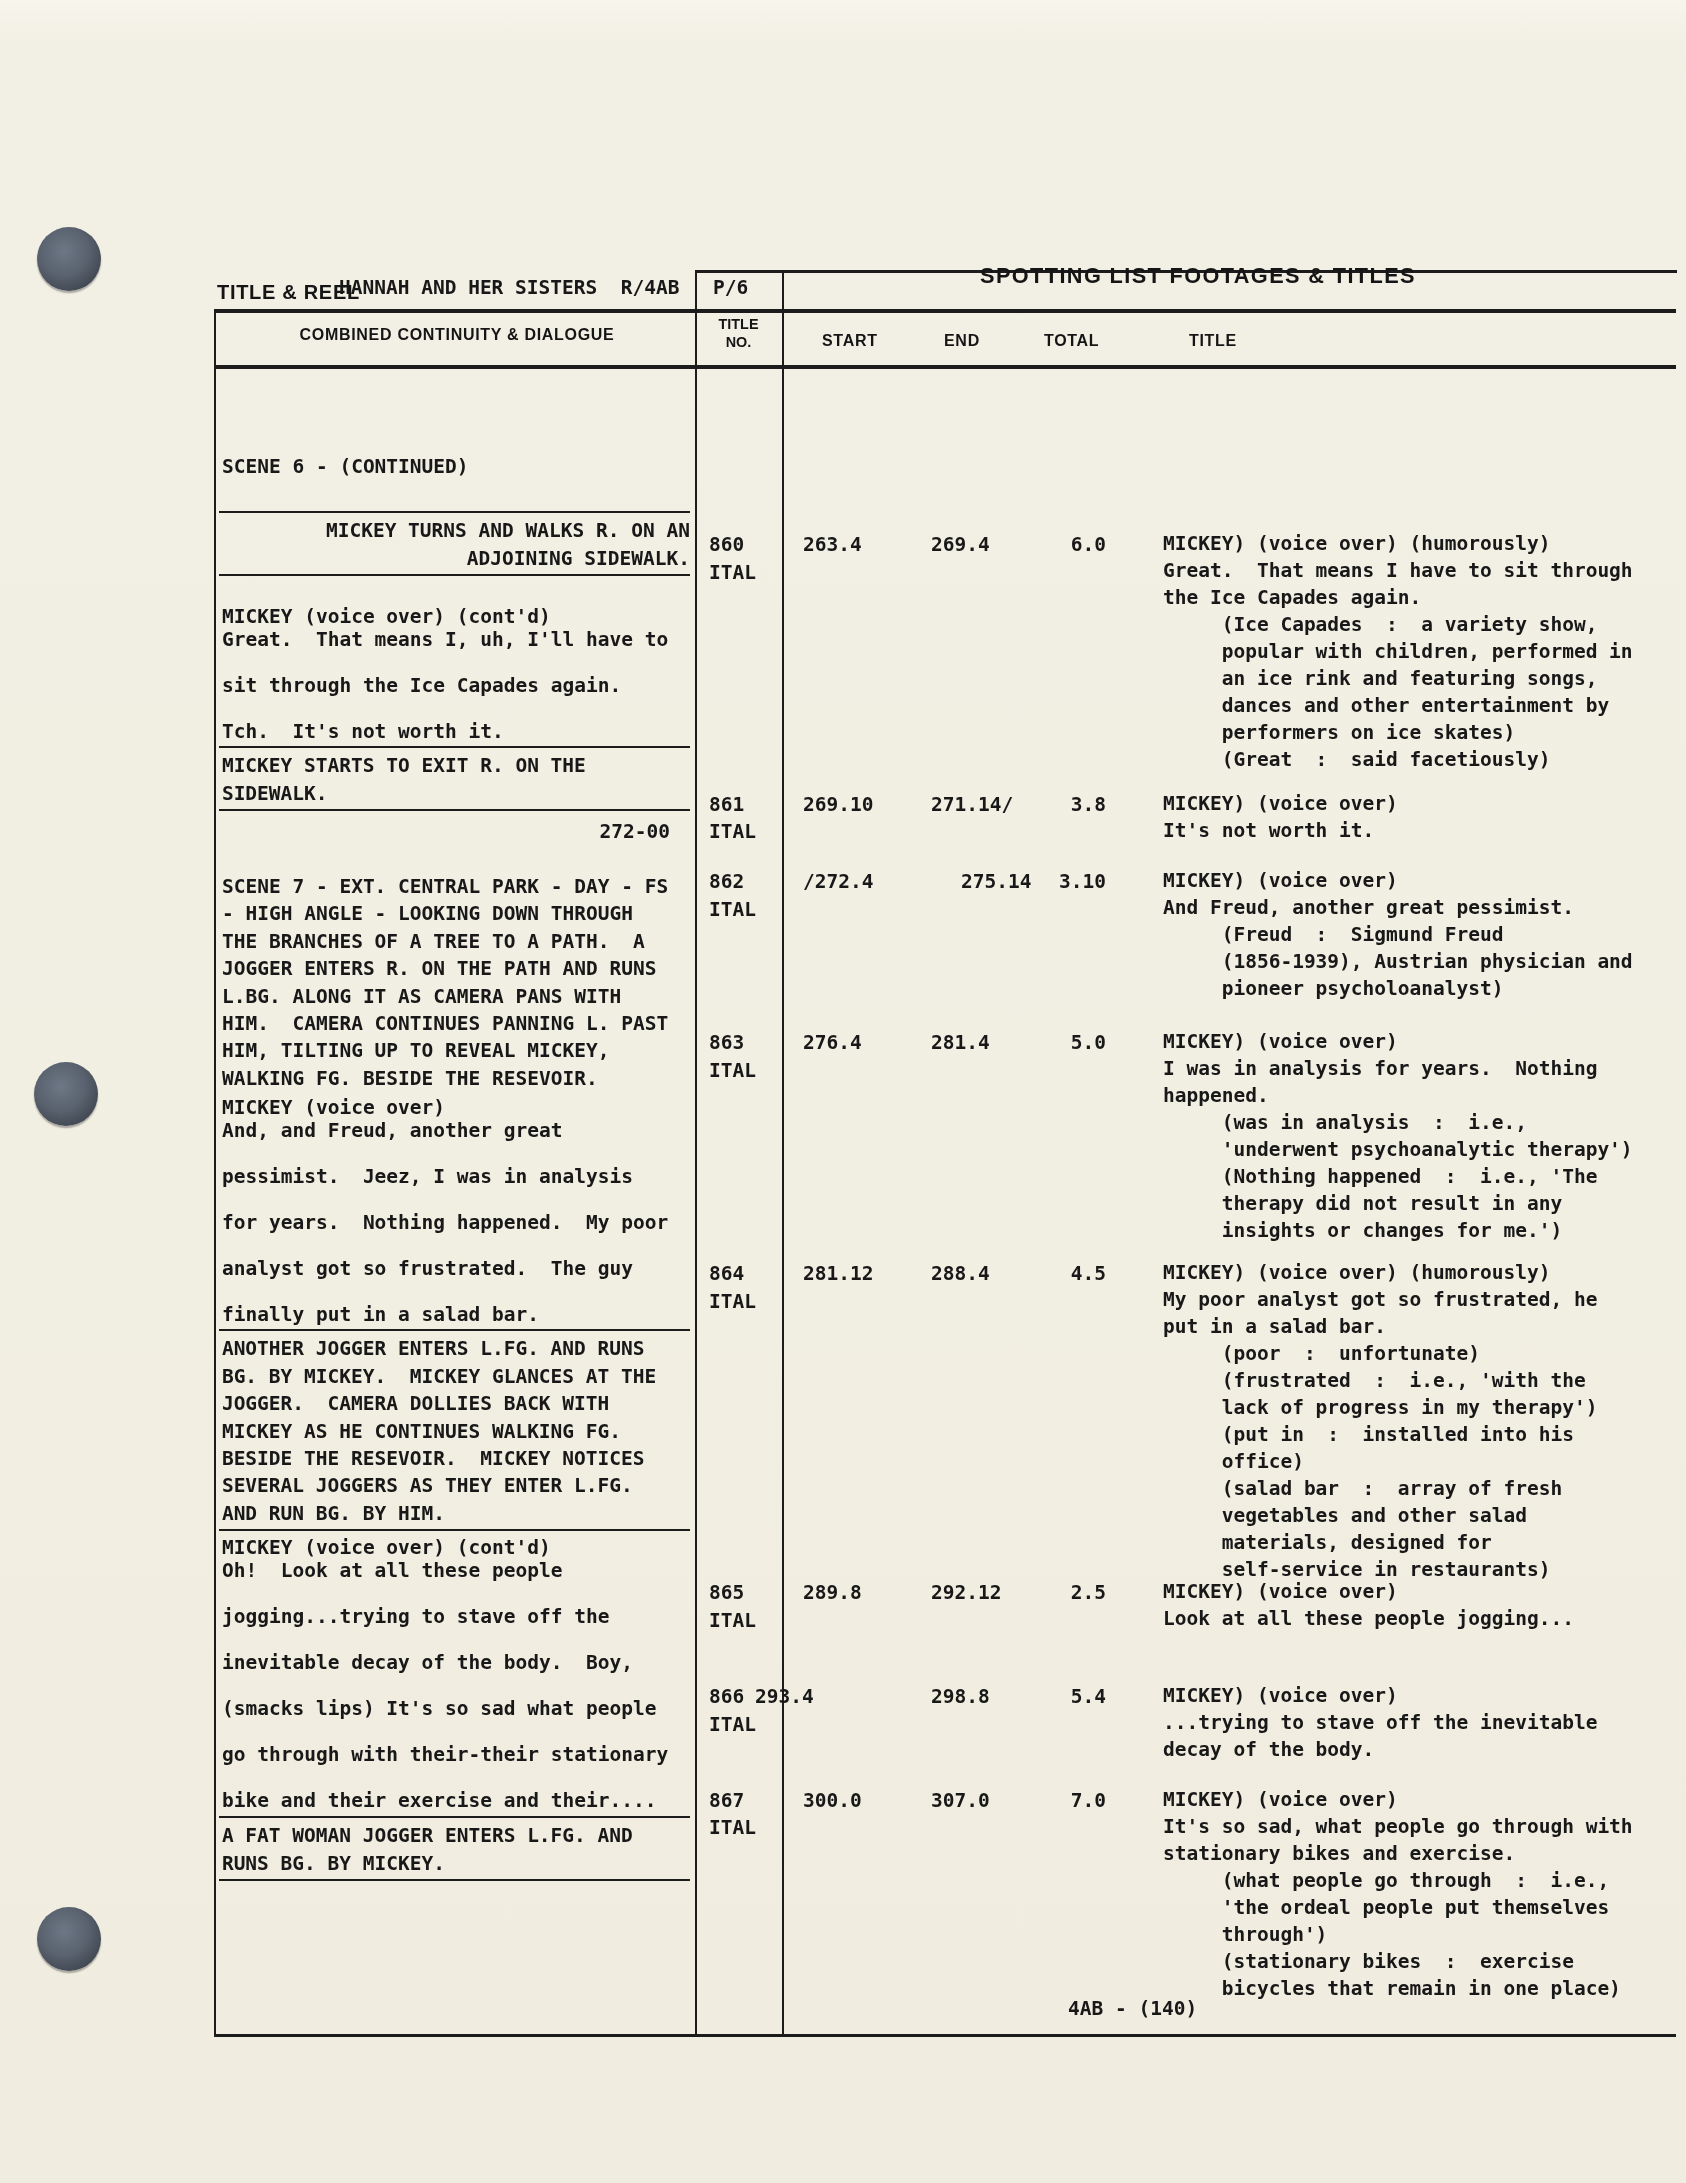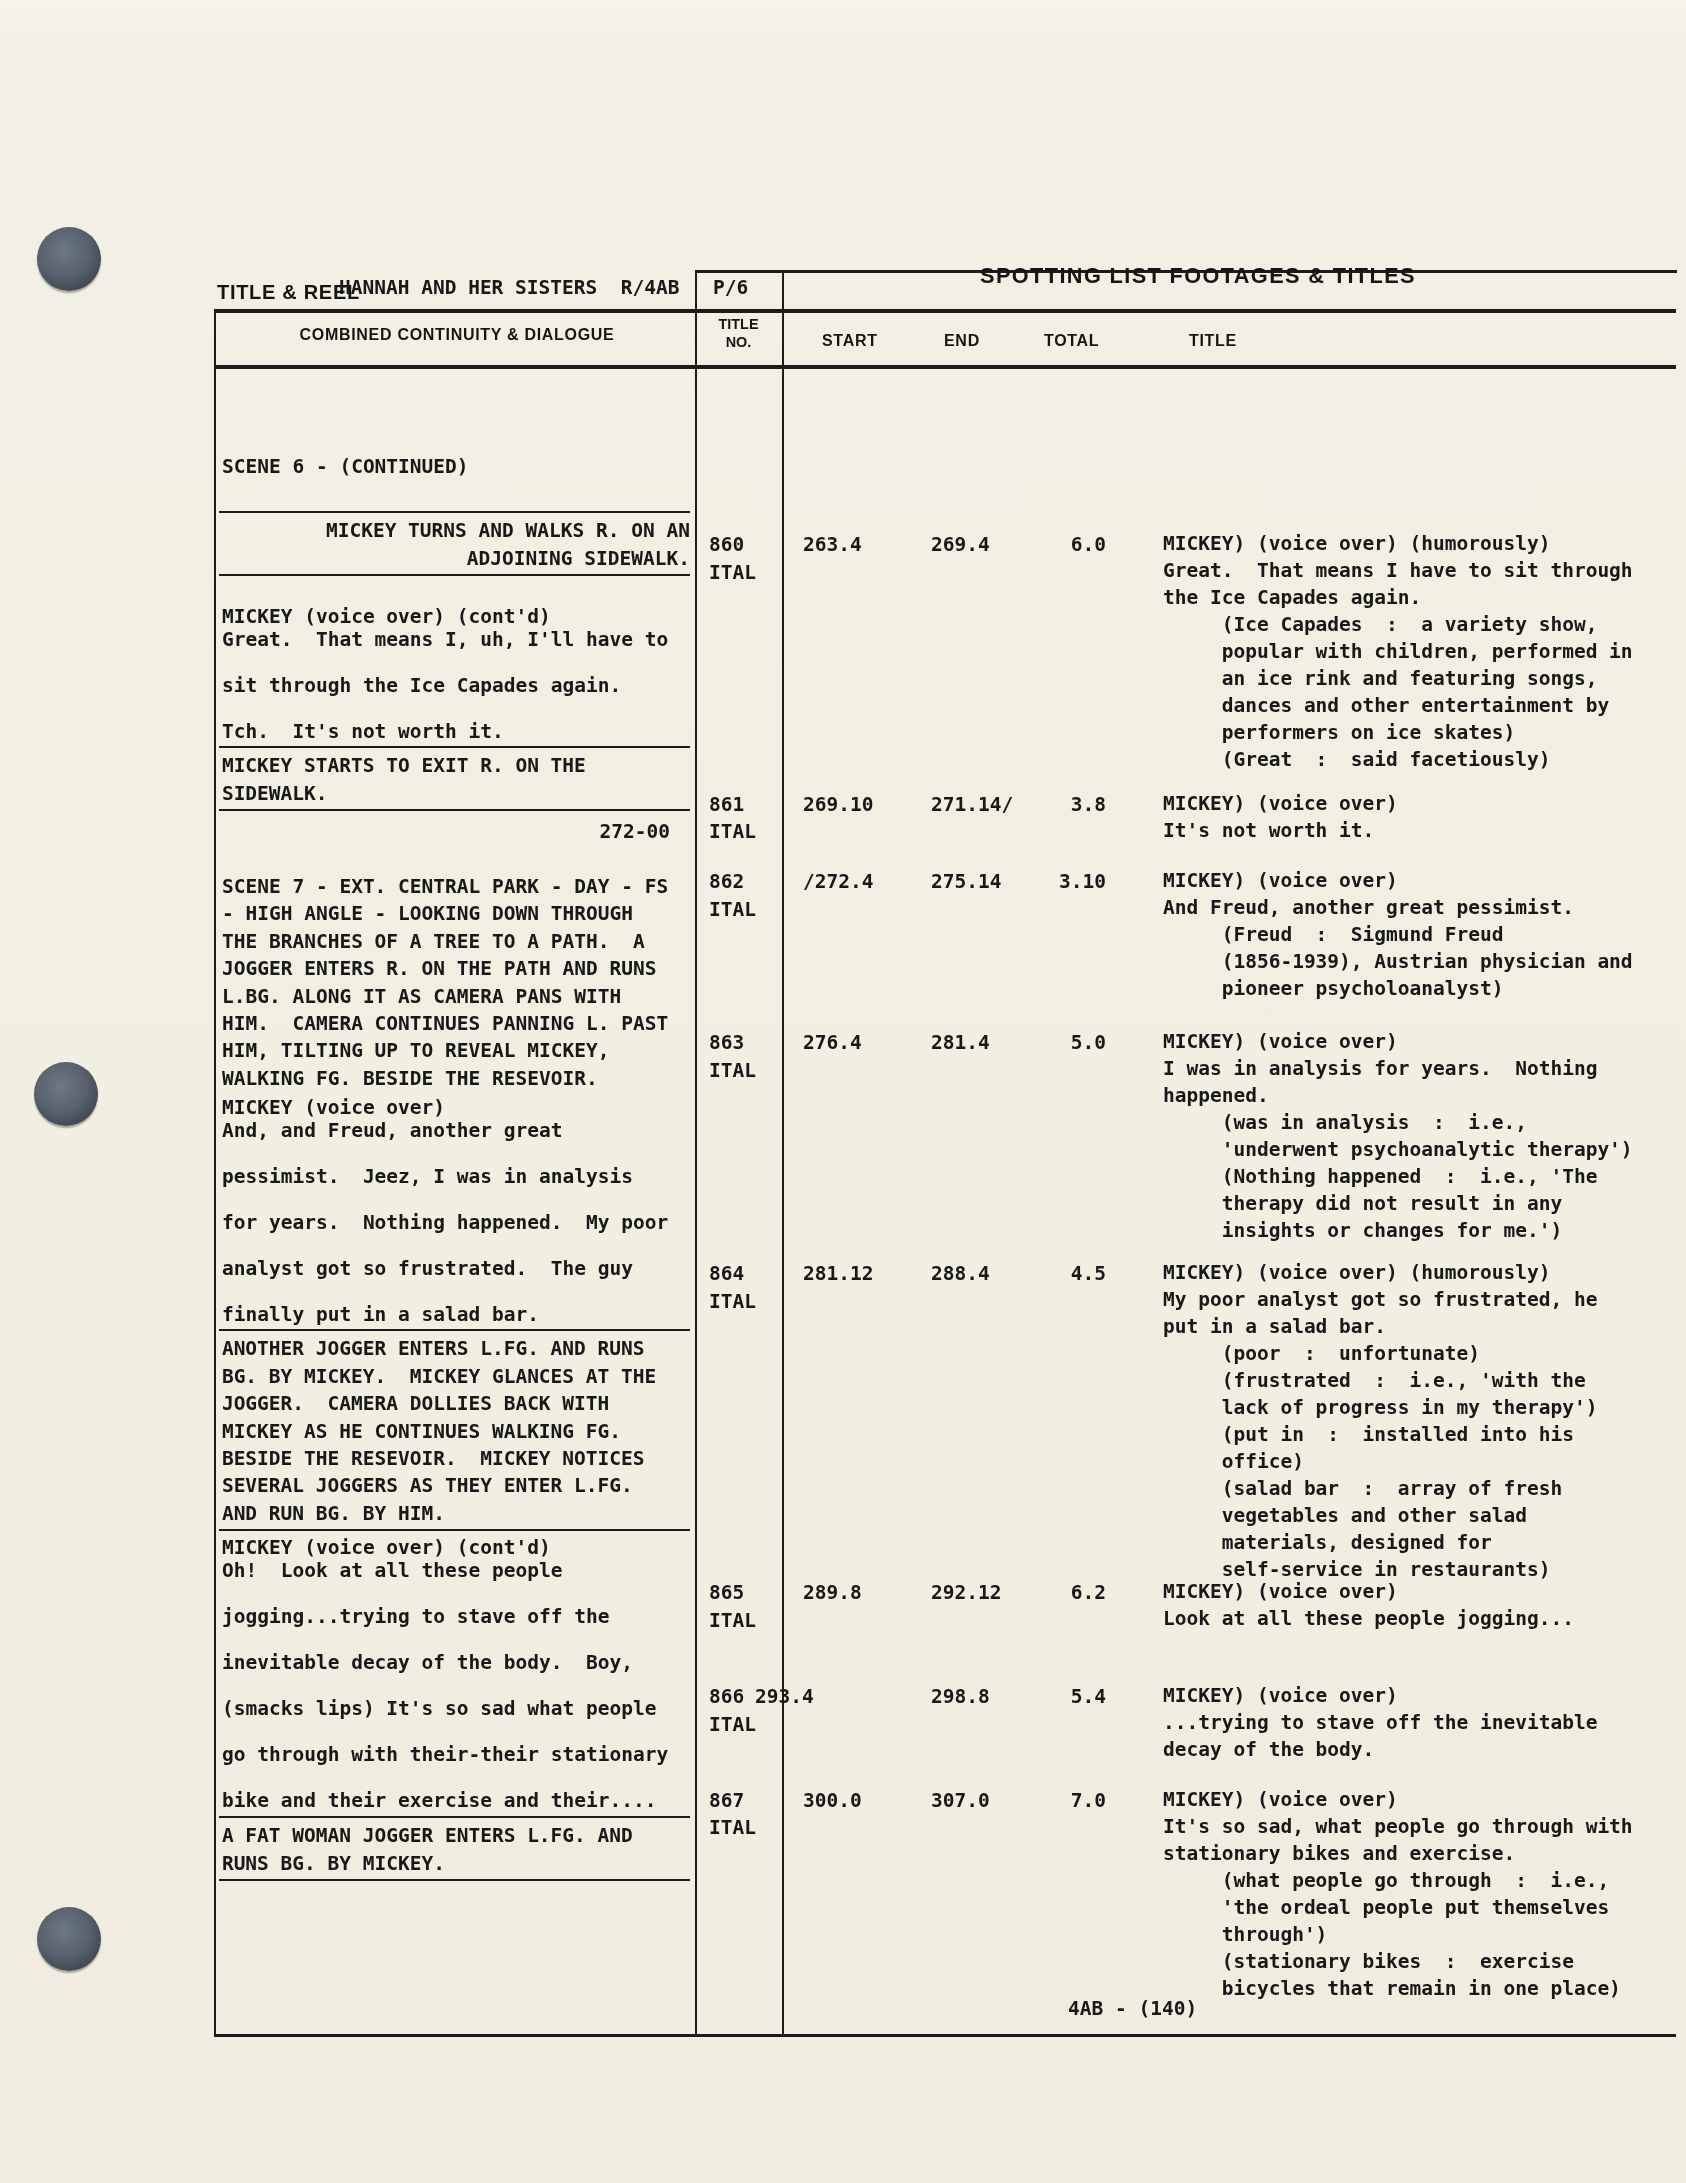--- a/index.html
+++ b/index.html
@@ -146,21 +146,21 @@
   <div class="mono" style="left:709px;top:818px;">ITAL</div>
   <div class="mono" style="left:803px;top:791px;">269.10</div>
   <div class="mono" style="left:931px;top:791px;">271.14/</div>
   <div class="mono right" style="left:996px;top:791px;width:110px;">3.8</div>
   <div class="mono" style="left:1163px;top:790px;width:505px;line-height:27px;">MICKEY) (voice over)
 It's not worth it.</div>
 
   <div class="mono" style="left:709px;top:868px;">862</div>
   <div class="mono" style="left:709px;top:896px;">ITAL</div>
   <div class="mono" style="left:803px;top:868px;">/272.4</div>
-  <div class="mono" style="left:931px;top:868px;">275.14</div>
+  <div class="mono" style="left:961px;top:868px;">275.14</div>
   <div class="mono right" style="left:996px;top:868px;width:110px;">3.10</div>
   <div class="mono" style="left:1163px;top:867px;width:505px;line-height:27px;">MICKEY) (voice over)
 And Freud, another great pessimist.
      (Freud  :  Sigmund Freud
      (1856-1939), Austrian physician and
      pioneer psycholoanalyst)</div>
 
   <div class="mono" style="left:709px;top:1029px;">863</div>
   <div class="mono" style="left:709px;top:1057px;">ITAL</div>
   <div class="mono" style="left:803px;top:1029px;">276.4</div>
@@ -190,21 +190,21 @@
      office)
      (salad bar  :  array of fresh
      vegetables and other salad
      materials, designed for
      self-service in restaurants)</div>
 
   <div class="mono" style="left:709px;top:1579px;">865</div>
   <div class="mono" style="left:709px;top:1607px;">ITAL</div>
   <div class="mono" style="left:803px;top:1579px;">289.8</div>
   <div class="mono" style="left:931px;top:1579px;">292.12</div>
-  <div class="mono right" style="left:996px;top:1579px;width:110px;">6.2</div>
+  <div class="mono right" style="left:996px;top:1579px;width:110px;">2.5</div>
   <div class="mono" style="left:1163px;top:1578px;width:505px;line-height:27px;">MICKEY) (voice over)
 Look at all these people jogging...</div>
 
   <div class="mono" style="left:709px;top:1683px;">866</div>
   <div class="mono" style="left:709px;top:1711px;">ITAL</div>
   <div class="mono" style="left:755px;top:1683px;">293.4</div>
   <div class="mono" style="left:931px;top:1683px;">298.8</div>
   <div class="mono right" style="left:996px;top:1683px;width:110px;">5.4</div>
   <div class="mono" style="left:1163px;top:1682px;width:505px;line-height:27px;">MICKEY) (voice over)
 ...trying to stave off the inevitable

